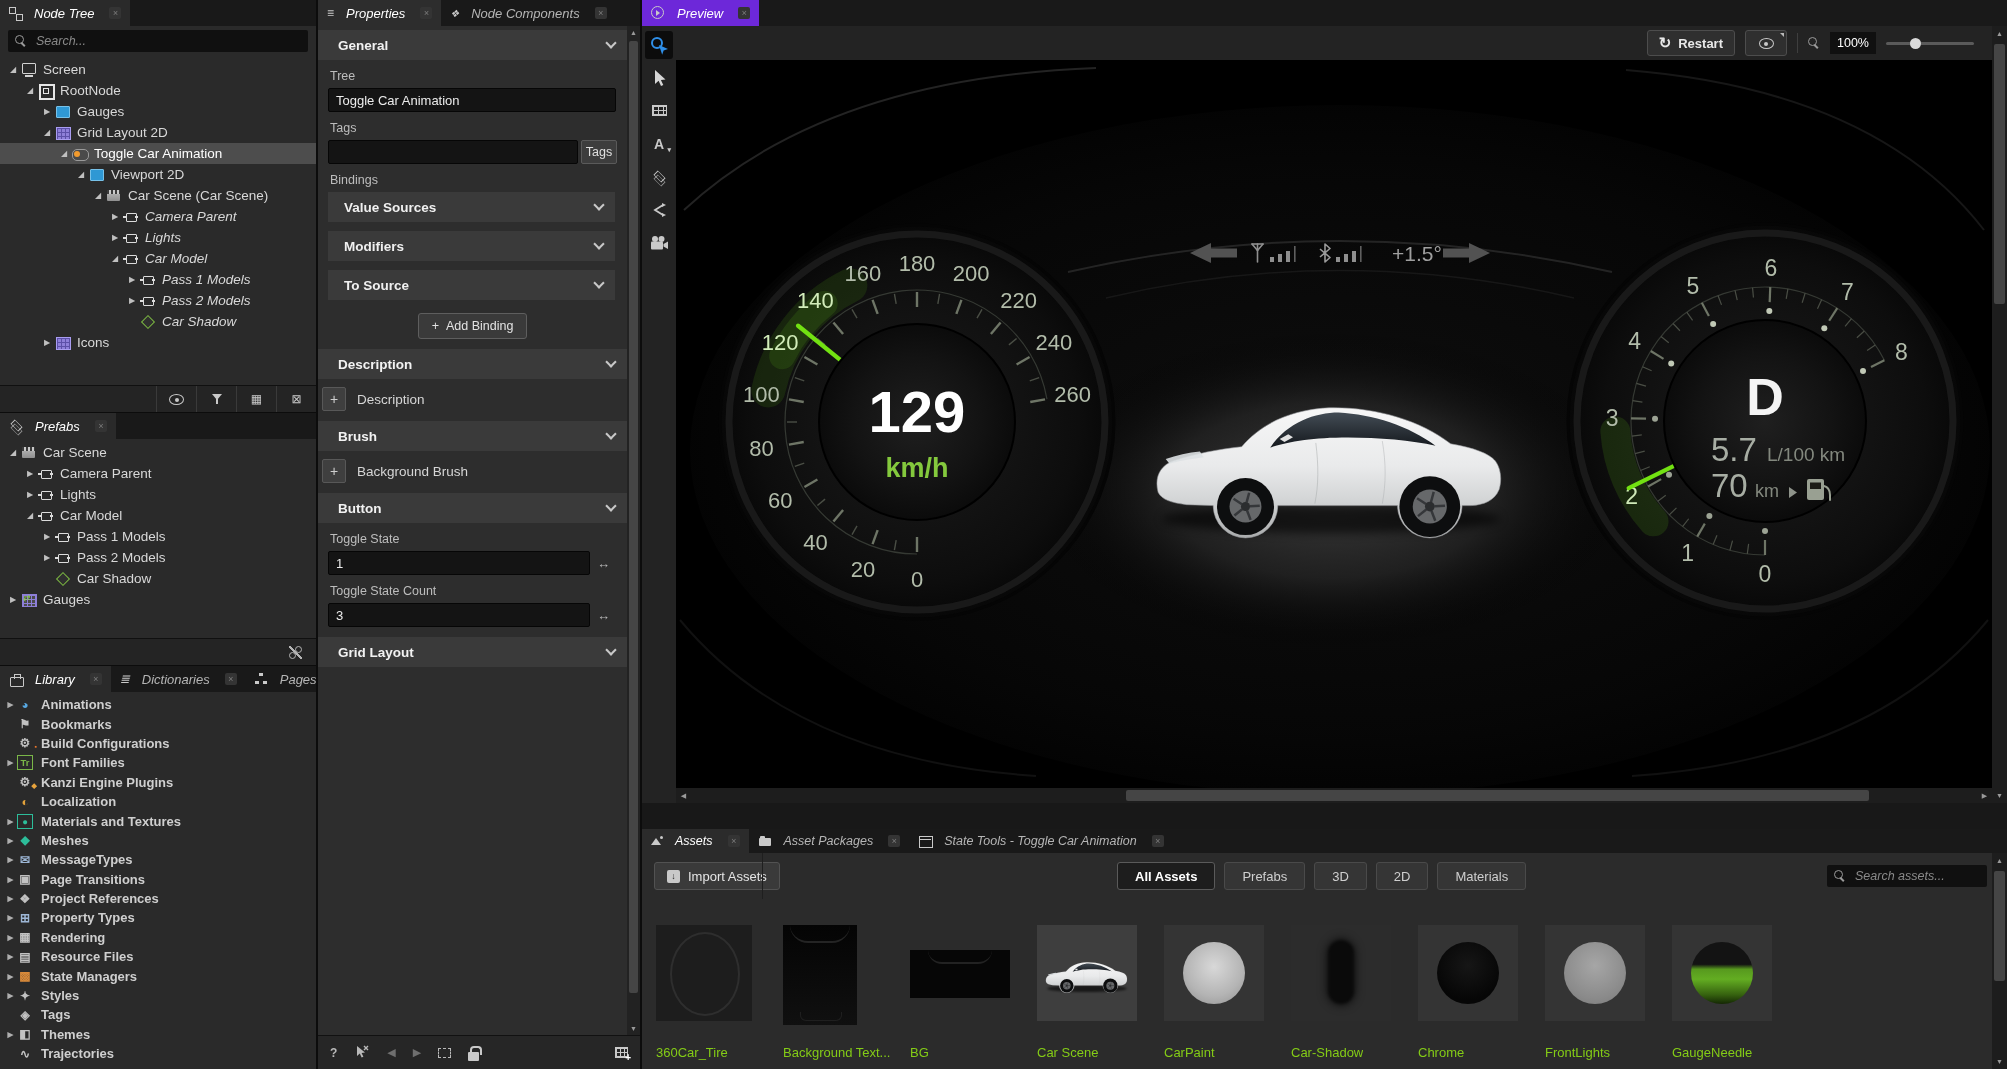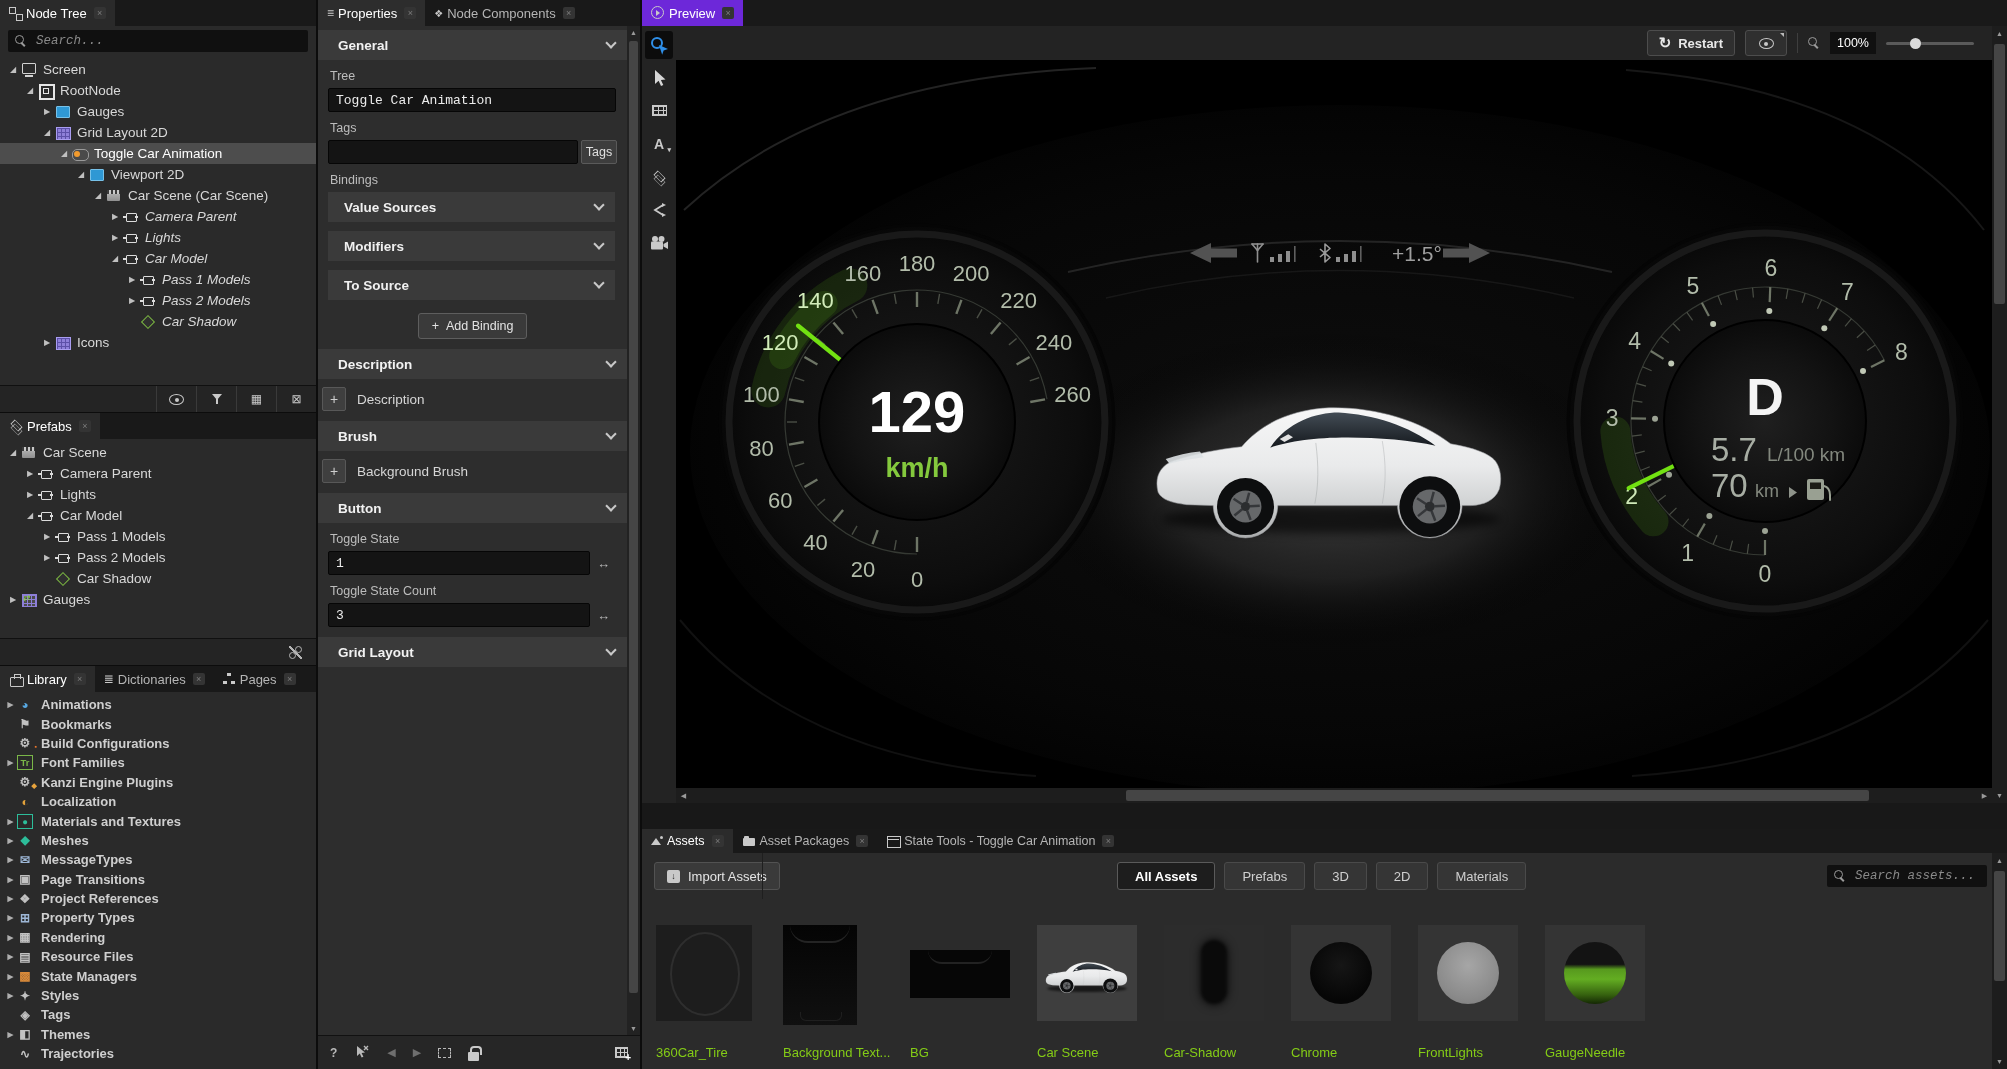--- a/index.html
+++ b/index.html
@@ -2,26 +2,26 @@
 <html><head>
 <meta charset="utf-8">
 <style>
   html,body{margin:0;padding:0;width:2007px;height:1069px;overflow:hidden;background:#0c0c0c;}
   *{box-sizing:border-box;}
   #app{position:relative;width:2007px;height:1069px;background:#0c0c0c;
        font-family:"Liberation Sans",sans-serif;color:#d6d6d6;font-size:13px;cursor:default;}
 
   
   .tabbar{height:26px;background:#191919;display:flex;align-items:stretch;font-size:13px;color:#b5b5b5;overflow:hidden;}
-  .tab{display:flex;align-items:center;gap:4px;padding:8px 9px;white-space:nowrap;}
+  .tab{display:flex;align-items:center;gap:12px;padding:8px 9px;white-space:nowrap;font-style:italic;}
   .tab.active{background:#2a2a2a;color:#fff;}
   .close{width:12px;height:12px;line-height:12px;text-align:center;background:#343434;color:#7c7c7c;
          font-size:9px;border-radius:2px;margin-left:3px;flex:none;}
   .panel{position:absolute;left:0;right:0;background:#2a2a2a;overflow:hidden;}
-  input{font-family:Liberation Mono, monospace;outline:none;}
+  input{font-family:Liberation Sans, sans-serif;outline:none;}
   input::placeholder{font-style:italic;color:#8a8a8a;}
 
   
   .col-left{position:absolute;left:0;top:0;width:316px;height:100%;}
   #nodeTreePanel{top:0;height:412px;}
   #prefabsPanel{top:413px;height:252px;}
   #libraryPanel{top:666px;bottom:0;}
 
   .searchrow{padding:4px 8px;}
   .searchbox{display:flex;align-items:center;gap:7px;height:22px;background:#101010;border-radius:2px;padding:0 7px;}
@@ -999,20 +999,24 @@
             <div class="lbl">BG</div>
           </div>
           <div class="cell k-car">
             <div class="box">
               <svg width="92" height="46">
                 <use href="#car-sym"></use>
               </svg>
             </div>
             <div class="lbl">Car Scene</div>
           </div>
+          <div class="cell k-sphere-light sphere">
+            <div class="box"></div>
+            <div class="lbl">CarPaint</div>
+          </div>
           <div class="cell k-capsule">
             <div class="box"></div>
             <div class="lbl">Car-Shadow</div>
           </div>
           <div class="cell k-sphere-black sphere">
             <div class="box"></div>
             <div class="lbl">Chrome</div>
           </div>
           <div class="cell k-sphere-grey sphere">
             <div class="box"></div>

